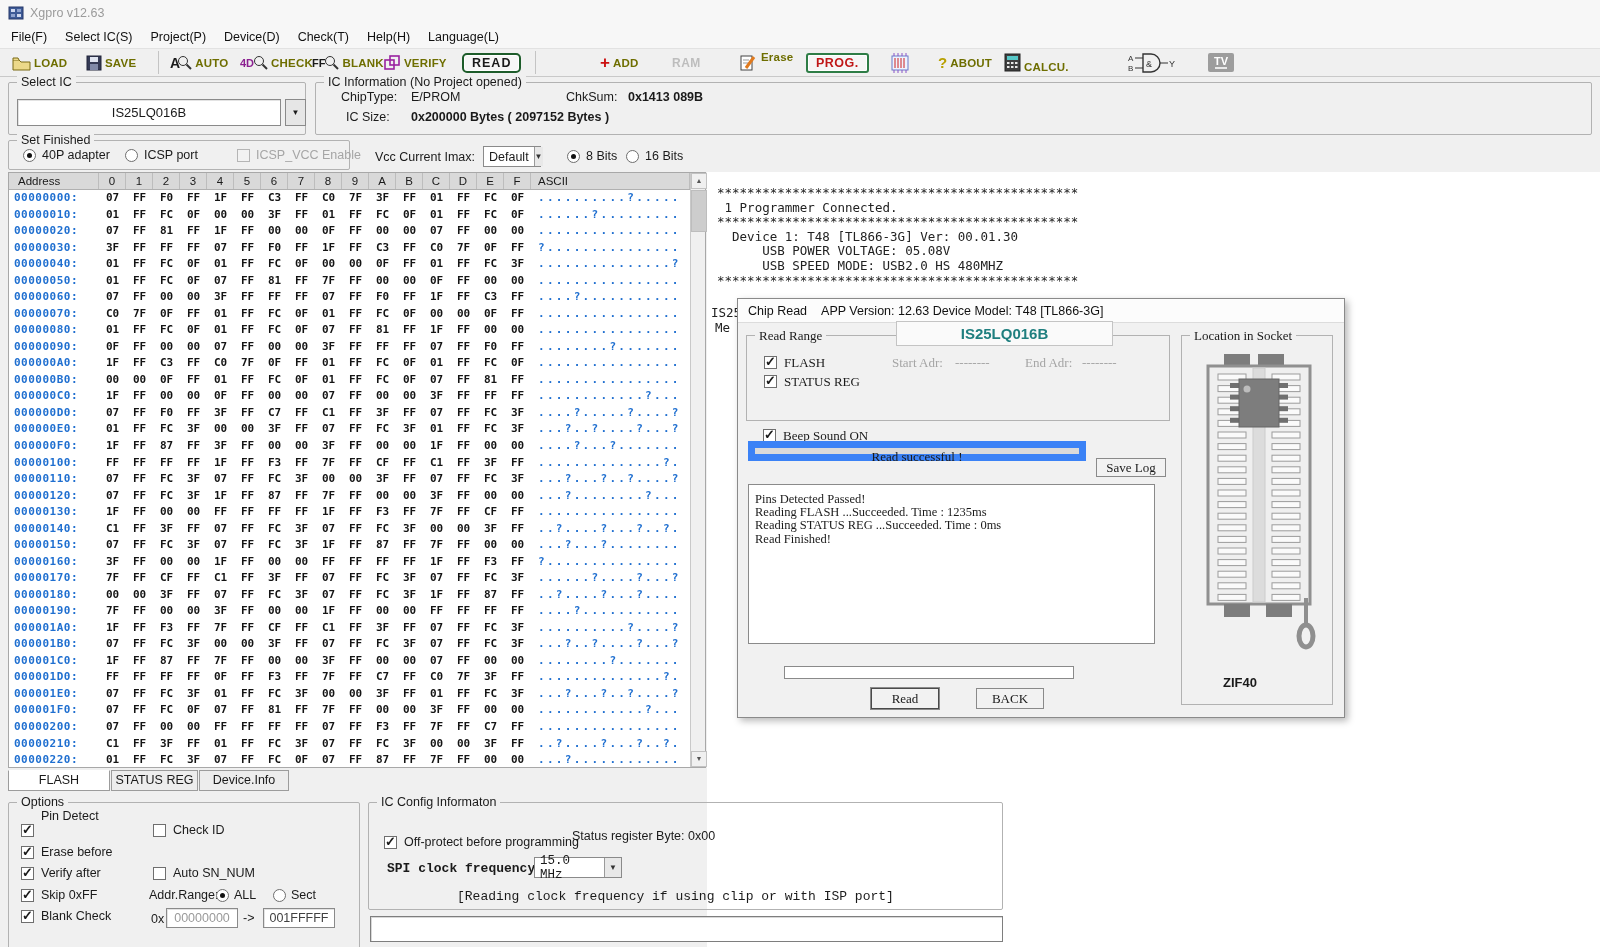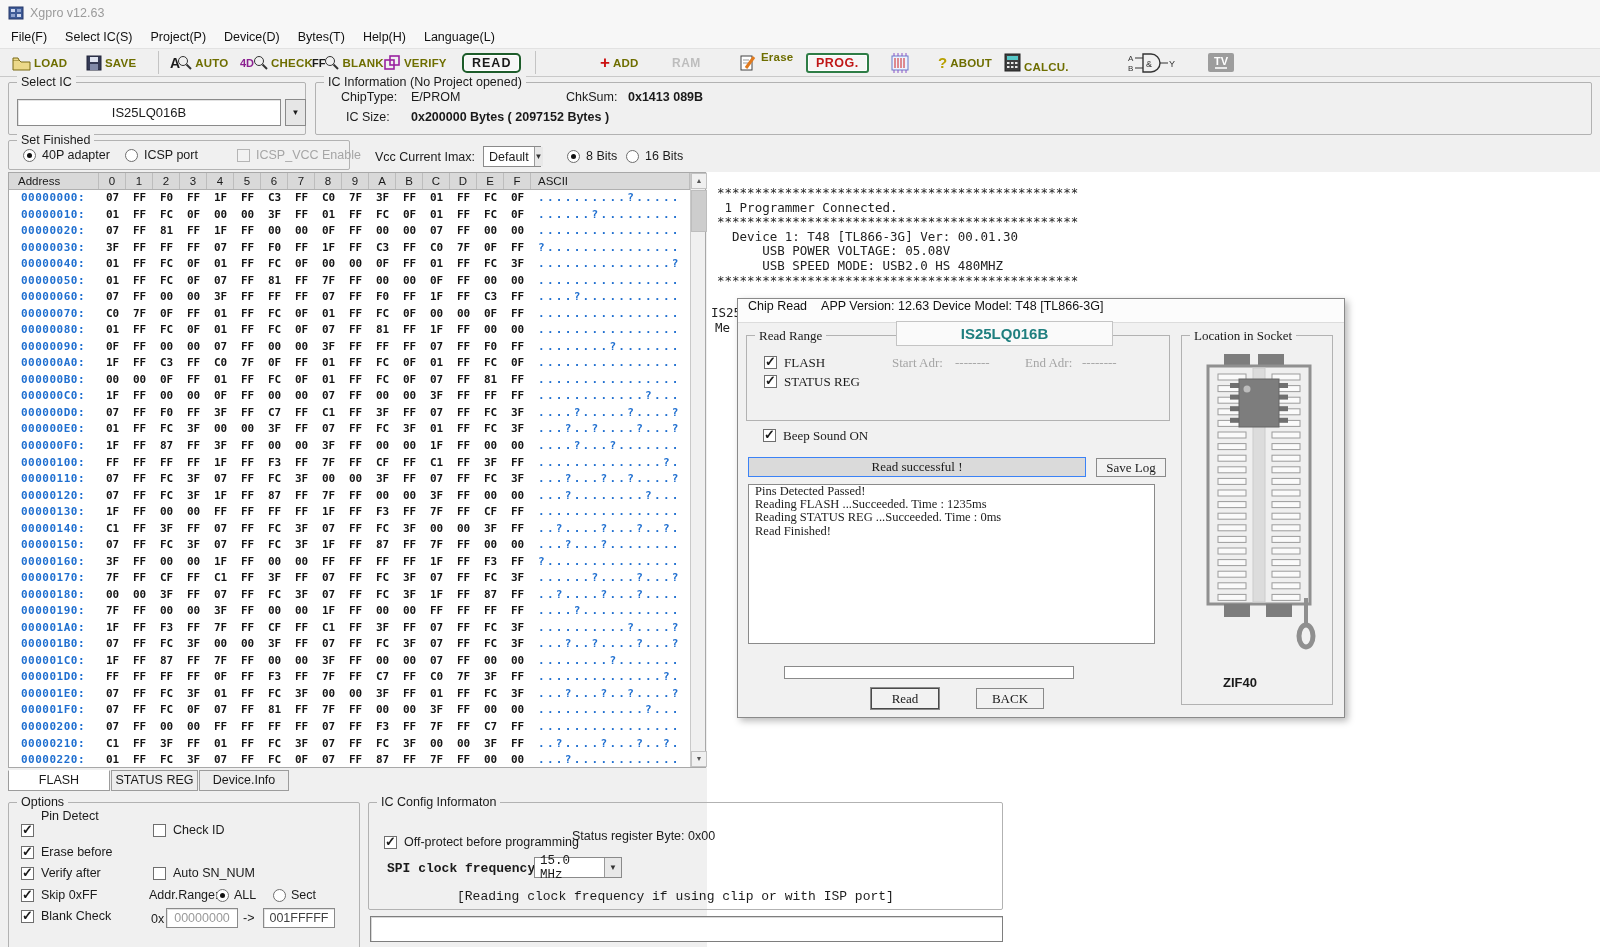--- a/index.html
+++ b/index.html
@@ -52,21 +52,21 @@
              border:1px solid #a8a8a8; display:flex; }
   .hexmain { width:681px; }
   .hexhead { display:flex; height:17px; background:#d9d9d9; border-bottom:1px solid #b0b0b0;
              font-size:11.5px; }
   .hexhead .hc { border-right:1px solid #bdbdbd; line-height:16px; }
   .col-addr { width:90px; padding-left:9px; }
   .col-byte { width:27px; text-align:center; }
   .col-ascii { width:159px; padding-left:7px; }
   .hex-row { display:flex; height:16.54px; line-height:16.54px;
              font-family:"DejaVu Sans Mono", monospace; font-size:11px; font-weight:bold; }
-  .hex-row .ha { width:90px; padding-left:12px; color:#1f6fd0; letter-spacing:.5px; }
+  .hex-row .ha { width:90px; padding-left:5px; color:#1f6fd0; letter-spacing:.5px; }
   .hex-row .hb { width:27px; text-align:center; color:#141414; }
   .hex-row .ht { width:159px; padding-left:7px; color:#1f6fd0; letter-spacing:2.3px; }
   .vscroll { width:17px; background:#f0f0f0; border-left:1px solid #c9c9c9; position:relative; }
   .varrow { position:absolute; left:0; width:16px; height:16px; background:#f0f0f0; border:1px solid #c2c2c2;
             font-size:7px; color:#555; text-align:center; line-height:14px; }
   .vthumb { position:absolute; left:0; top:17px; width:16px; height:42px; background:#cdcdcd; border:1px solid #bdbdbd; }
 
   
   .tab { position:absolute; top:770px; height:21px; border:1px solid #9c9c9c; background:#ededed;
          text-align:center; line-height:19px; font-size:12.5px; }
@@ -75,31 +75,31 @@
   
   .rightpanel { position:absolute; left:707px; top:172px; width:893px; height:775px; background:#fff; }
   .logtext { position:absolute; left:10px; top:14px; font-family:"DejaVu Sans Mono", monospace;
              font-size:12.5px; line-height:14.6px; color:#222; white-space:pre; }
   .clipfrag { position:absolute; font-family:"DejaVu Sans Mono", monospace; font-size:12.5px; color:#222; }
 
   
   .dialog { position:absolute; left:737px; top:298px; width:608px; height:420px; background:#f1f1f1;
             border:1px solid #8a8a8a; box-shadow:3px 3px 7px rgba(0,0,0,.28); }
   .dlg-title { height:24px; background:#fcfcfc; border-bottom:1px solid #dcdcdc; display:flex;
-               align-items:flex-start; gap:14px; padding-left:10px; font-size:12.5px; color:#111; }
+               align-items:center; gap:14px; padding-left:10px; font-size:12.5px; color:#111; }
   .serif { font-family:"Liberation Serif", serif; }
   .chipname { position:absolute; left:158px; top:22px; width:217px; height:25px; background:#fafafa;
               border:1px solid #c4c4c4; text-align:center; line-height:23px; font-weight:bold;
               font-size:15px; color:#1f7f7f; z-index:2; }
   .dlg-group { position:absolute; border:1px solid #b2b2b2; }
   .dlg-group .legend { background:#f1f1f1; font-family:"Liberation Serif", serif; font-size:13px; }
-  .statusbar { position:absolute; left:10px; top:158px; width:338px; height:20px; background:#dadada;
-               border:1px solid #3b82f6; text-align:center; line-height:18px; font-size:13px; }
+  .statusbar { position:absolute; left:10px; top:142px; width:338px; height:20px; background:#dadada;
+               border:7px solid #3b82f6; text-align:center; line-height:18px; font-size:13px; }
   .dlg-log { position:absolute; left:10px; top:185px; width:407px; height:160px; background:#fff;
-             border:1px solid #8a8a8a; padding:0 6px; font-size:12.5px; line-height:13.2px; color:#1a1a1a; }
+             border:1px solid #8a8a8a; padding:8px 6px; font-size:12.5px; line-height:13.2px; color:#1a1a1a; }
   .progress { position:absolute; left:46px; top:367px; width:290px; height:13px; background:#fff; border:1px solid #8a8a8a; }
   .dlg-btn { position:absolute; width:68px; height:21px; font-size:13px; line-height:19px; }
   .dlg-btn.default { border:1px solid #4a4a4a; box-shadow:0 0 0 1px #8a8a8a; }
   .ziflabel { position:absolute; left:0; bottom:14px; width:116px; text-align:center; font-weight:bold; font-size:13px; }
 
   .mono { font-family:"Liberation Mono", monospace; }
   .sunkbar { position:absolute; left:370px; top:916px; width:633px; height:26px; background:#fff;
              border:1px solid #7e7e7e; box-shadow:inset 1px 1px 0 #d8d8d8; }
 </style>
 </head>
@@ -116,21 +116,21 @@
         <rect x="9" y="9" width="4" height="3" fill="#cfd8ee"></rect>
     </svg>
     <span class="wtitle">Xgpro v12.63</span>
   </div>
 
   <div class="menubar">
       <span class="menu-item">File(F)</span>
       <span class="menu-item">Select IC(S)</span>
       <span class="menu-item">Project(P)</span>
       <span class="menu-item">Device(D)</span>
-      <span class="menu-item">Bytes(T)</span>
+      <span class="menu-item">Check(T)</span>
       <span class="menu-item">Help(H)</span>
       <span class="menu-item">Language(L)</span>
     </div>
 
   <div class="toolbar">
     <div class="titem" style="left:12px">
       <svg width="19" height="16">
         <path d="M1 5 h6 l2 2 h9 v8 h-17 z" fill="#ecd98a" stroke="#7a6a14"></path>
         <path d="M1 5 v-2 h5 l1 2" fill="#ecd98a" stroke="#7a6a14"></path>
       </svg>

